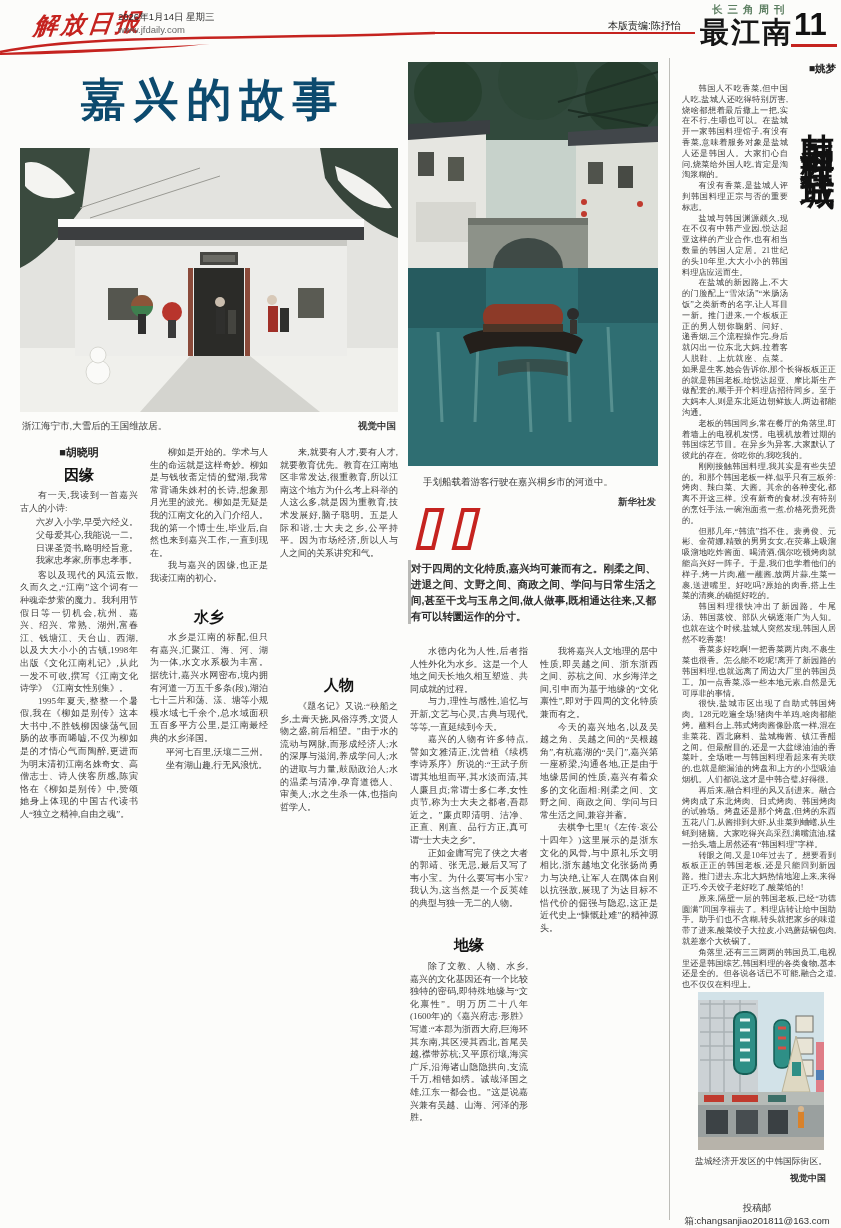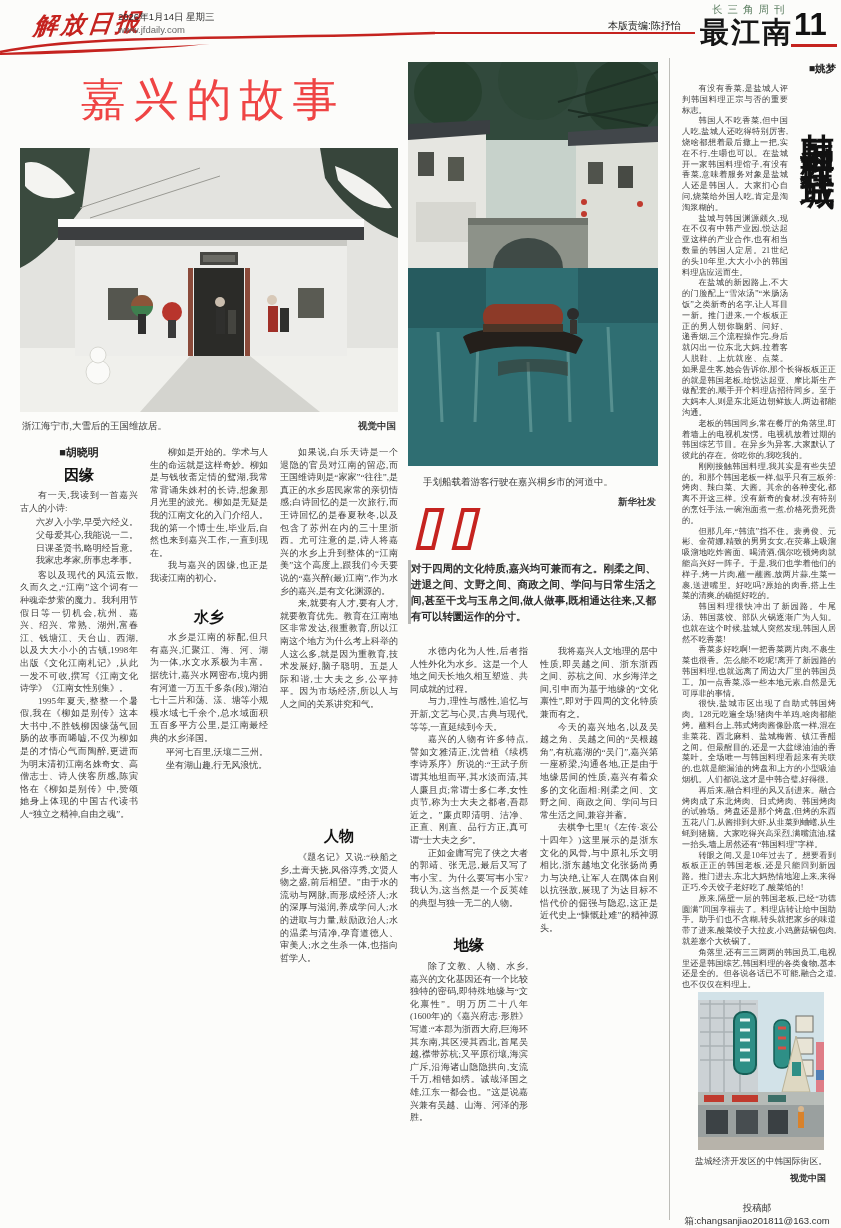--- a/index.html
+++ b/index.html
@@ -5,28 +5,28 @@
   html,body{margin:0;padding:0;background:#e9e8e4;}
   #page{position:relative;width:841px;height:1228px;margin:0 auto;background:#fcfcfa;overflow:hidden;
         font-family:"Liberation Serif","DejaVu Serif",serif;color:#3c3c3c;}
   .abs{position:absolute;}
   
   .logo{font-size:24px;font-weight:bold;font-style:italic;color:#c5231f;letter-spacing:3px;
         transform:skewX(-8deg) rotate(-2deg);font-family:"Liberation Serif",serif;}
   .dateline{font-size:9.5px;color:#2f2f2f;line-height:13px;font-family:"Liberation Sans",sans-serif;}
   .website{font-size:9.5px;color:#666;font-family:"Liberation Sans",sans-serif;}
   .editor{font-size:10px;color:#222;font-family:"Liberation Sans",sans-serif;}
-  .weekly{font-size:10.5px;color:#5d7f62;letter-spacing:5px;font-family:"Liberation Sans",sans-serif;font-weight:normal;}
+  .weekly{font-size:10.5px;color:#5d7f62;letter-spacing:5px;font-family:"Liberation Sans",sans-serif;font-weight:bold;}
   .section-name{font-size:29px;font-weight:900;color:#161616;letter-spacing:2px;font-family:"Liberation Sans",sans-serif;}
   .pagenum{font-size:31px;font-weight:bold;color:#111;font-family:Liberation Sans, sans-serif;}
   .redrule{background:#c5231f;height:2px;}
   
-  .main-title{width:350px;text-align:center;font-size:45px;font-weight:400;letter-spacing:8px;color:#ef4444;
+  .main-title{width:350px;text-align:center;font-size:45px;font-weight:700;letter-spacing:8px;color:#0c4a6e;
               font-family:"Liberation Serif",serif;}
-  .caption{font-size:9.5px;color:#3a3a3a;font-family:Liberation Serif, serif;}
+  .caption{font-size:9.5px;color:#3a3a3a;font-family:Liberation Sans, sans-serif;}
   .credit{font-size:9.5px;color:#3a3a3a;font-weight:bold;font-family:"Liberation Sans",sans-serif;}
   .col{font-size:9px;line-height:12.6px;text-align:justify;overflow:hidden;color:#3f3f3f;}
   .col p{margin:0;text-indent:2em;}
   .col p.poem{text-indent:0;padding-left:16px;margin:2px 0;}
   .byline{text-align:center;font-size:11px;font-weight:bold;text-indent:0!important;
           font-family:"Liberation Sans",sans-serif;color:#222;margin-bottom:6px!important;}
   .sec-head{text-align:center;font-size:15px;font-weight:bold;text-indent:0!important;
             font-family:"Liberation Sans",sans-serif;color:#111;margin:10px 0 8px 0!important;}
   
   .quote-wrap{width:248px;}
@@ -162,21 +162,20 @@
 
   <div class="abs col" style="left:150px;top:446px;width:118px;height:769px;">
     <p>柳如是开始的。学术与人生的命运就是这样奇妙。柳如是与钱牧斋定情的鸳湖,我常常背诵朱姝村的长诗,想象那月光里的波光。柳如是无疑是我的江南文化的入门介绍人。我的第一个博士生,毕业后,自然也来到嘉兴工作,一直到现在。</p>
     <p>我与嘉兴的因缘,也正是我读江南的初心。</p>
     <p class="sec-head" style="margin-top:26px!important;">水乡</p>
     <p>水乡是江南的标配,但只有嘉兴,汇聚江、海、河、湖为一体,水文水系极为丰富。据统计,嘉兴水网密布,境内拥有河道一万五千多条(段),湖泊七十三片和荡、漾、塘等小规模水域七千余个,总水域面积五百多平方公里,是江南最经典的水乡泽国。</p>
     <p class="poem">平河七百里,沃壤二三州。坐有湖山趣,行无风浪忧。</p>
   </div>
 
   <div class="abs col" style="left:280px;top:446px;width:118px;height:769px;">
-    <p>如果说,白乐天诗是一个退隐的官员对江南的留恋,而王国维诗则是“家家”“往往”,是真正的水乡居民家常的亲切情感;白诗回忆的是一次旅行,而王诗回忆的是春夏秋冬,以及包含了苏州在内的三十里浙西。尤可注意的是,诗人将嘉兴的水乡上升到整体的“江南美”这个高度上,跟我们今天要说的“嘉兴醉(最)江南”,作为水乡的嘉兴,是有文化渊源的。</p>
     <p>来,就要有人才,要有人才,就要教育优先。教育在江南地区非常发达,很重教育,所以江南这个地方为什么考上科举的人这么多,就是因为重教育,技术发展好,脑子聪明。五是人际和谐,士大夫之乡,公平持平。因为市场经济,所以人与人之间的关系讲究和气。</p>
     <p class="sec-head" style="margin-top:120px!important;">人物</p>
     <p>《题名记》又说:“秧船之乡,土膏天挠,风俗淳秀,文贤人物之盛,前后相望。”由于水的流动与网脉,而形成经济人;水的深厚与滋润,养成学问人;水的进取与力量,鼓励政治人;水的温柔与清净,孕育道德人、审美人;水之生杀一体,也指向哲学人。</p>
   </div>
 
   <div class="abs col" style="left:410px;top:645px;width:118px;height:570px;">
     <p>水德内化为人性,后者指人性外化为水乡。这是一个人地之间天长地久相互塑造、共同成就的过程。</p>
     <p>与力,理性与感性,追忆与开新,文艺与心灵,古典与现代,等等,一直延续到今天。</p>
     <p>嘉兴的人物有许多特点,譬如文雅清正,沈曾植《续槜李诗系序》所说的:“王武子所谓其地坦而平,其水淡而清,其人廉且贞;常谓士多仁孝,女性贞节,称为士大夫之都者,吾郡近之。”廉贞即清明、洁净、正直、刚直、品行方正,真可谓“士大夫之乡”。</p>
     <p>正如金庸写完了侠之大者的郭靖、张无忌,最后又写了韦小宝。为什么要写韦小宝?我认为,这当然是一个反英雄的典型与独一无二的人物。</p>
@@ -189,22 +188,22 @@
     <p>今天的嘉兴地名,以及吴越之角、吴越之间的“吴根越角”,有杭嘉湖的“吴门”,嘉兴第一座桥梁,沟通各地,正是由于地缘居间的性质,嘉兴有着众多的文化面相:刚柔之间、文野之间、商政之间、学问与日常生活之间,兼容并蓄。</p>
     <p>去棋争七里!(《左传·哀公十四年》)这里展示的是浙东文化的风骨,与中原礼乐文明相比,浙东越地文化张扬尚勇力与决绝,让军人在隅体自刚以抗强敌,展现了为达目标不惜代价的倔强与隐忍,这正是近代史上“慷慨赴难”的精神源头。</p>
   </div>
 
   <div class="abs side-byline" style="left:682px;top:62px;width:154px;">■姚梦</div>
 
   <div class="abs v-title" style="left:794px;top:106px;height:310px;">韩国料理在盐城</div>
 
   <div class="abs side-body" style="left:682px;top:84px;width:154px;height:904px;">
     <div class="title-spacer"></div>
+    <p>韩国人不吃香菜,但中国人吃,盐城人还吃得特别厉害,烧啥都想着最后撒上一把,实在不行,生嚼也可以。在盐城开一家韩国料理馆子,有没有香菜,意味着服务对象是盐城人还是韩国人。大家扪心自问,烧菜给外国人吃,肯定是淘淘浆糊的。</p>
     <p>有没有香菜,是盐城人评判韩国料理正宗与否的重要标志。</p>
-    <p>韩国人不吃香菜,但中国人吃,盐城人还吃得特别厉害,烧啥都想着最后撒上一把,实在不行,生嚼也可以。在盐城开一家韩国料理馆子,有没有香菜,意味着服务对象是盐城人还是韩国人。大家扪心自问,烧菜给外国人吃,肯定是淘淘浆糊的。</p>
     <p>盐城与韩国渊源颇久,现在不仅有中韩产业园,悦达起亚这样的产业合作,也有相当数量的韩国人定居。21世纪的头10年里,大大小小的韩国料理店应运而生。</p>
     <p>在盐城的新园路上,不大的门脸配上“雪浓汤”“米肠汤饭”之类新奇的名字,让人耳目一新。推门进来,一个板板正正的男人朝你鞠躬、问好、递香烟,三个流程操作完,身后就闪出一位东北大妈,拉着客人脱鞋、上炕就座、点菜。如果是生客,她会告诉你,那个长得板板正正的就是韩国老板,给悦达起亚、摩比斯生产做配套的,顺手开个料理店招待同乡。至于大妈本人,则是东北延边朝鲜族人,两边都能沟通。</p>
     <p>老板的韩国同乡,常在餐厅的角落里,盯着墙上的电视机发愣。电视机放着过期的韩国综艺节目。在异乡为异客,大家默认了彼此的存在。你吃你的,我吃我的。</p>
     <p>刚刚接触韩国料理,我其实是有些失望的。和那个韩国老板一样,似乎只有三板斧:烤肉、辣白菜、大酱。其余的各种变化,都离不开这三样。没有新奇的食材,没有特别的烹饪手法,一碗泡面煮一煮,价格死贵死贵的。</p>
     <p>但那几年,“韩流”挡不住。裴勇俊、元彬、金荷娜,精致的男男女女,在荧幕上吸溜吸溜地吃炸酱面、喝清酒,偶尔吃顿烤肉就能高兴好一阵子。于是,我们也学着他们的样子,烤一片肉,蘸一蘸酱,放两片蒜,生菜一裹,送进嘴里。好吃吗?原始的肉香,搭上生菜的清爽,的确挺好吃的。</p>
     <p>韩国料理很快冲出了新园路。牛尾汤、韩国蒸饺、部队火锅逐渐广为人知。也就在这个时候,盐城人突然发现,韩国人居然不吃香菜!</p>
     <p>香菜多好吃啊!一把香菜两片肉,不裹生菜也很香。怎么能不吃呢!离开了新园路的韩国料理,也就远离了周边大厂里的韩国员工。加一点香菜,添一些本地元素,自然是无可厚非的事情。</p>
     <p>很快,盐城市区出现了自助式韩国烤肉。128元吃遍全场!猪肉牛羊鸡,啥肉都能烤。蘸料台上,韩式烤肉酱像卧底一样,混在韭菜花、西北麻料、盐城梅酱、镇江香醋之间。但最醒目的,还是一大盆绿油油的香菜叶。全场唯一与韩国料理看起来有关联的,也就是能漏油的烤盘和上方的小型吸油烟机。人们都说,这才是中韩合璧,好得很。</p>
     <p>再后来,融合料理的风又刮进来。融合烤肉成了东北烤肉、日式烤肉、韩国烤肉的试验场。烤盘还是那个烤盘,但烤的东西五花八门,从酱排到大虾,从韭菜到蛐蟮,从生蚝到猪脑。大家吃得兴高采烈,满嘴流油,猛一抬头,墙上居然还有“韩国料理”字样。</p>
     <p>转眼之间,又是10年过去了。想要看到板板正正的韩国老板,还是只能回到新园路。推门进去,东北大妈热情地迎上来,来得正巧,今天饺子老好吃了,酸菜馅的!</p>

